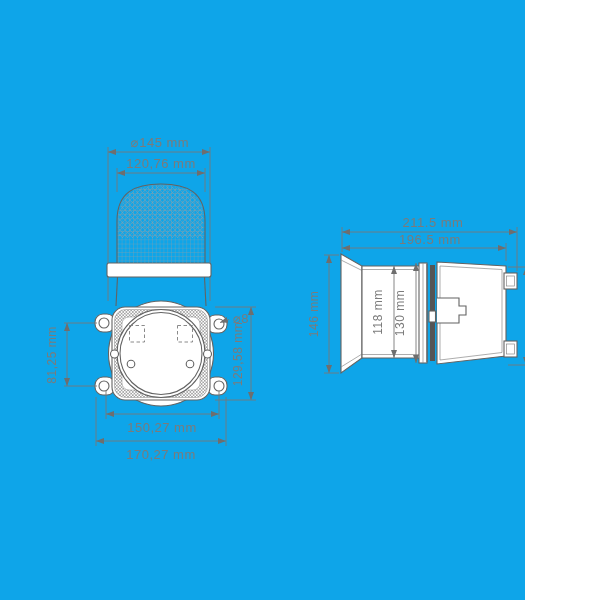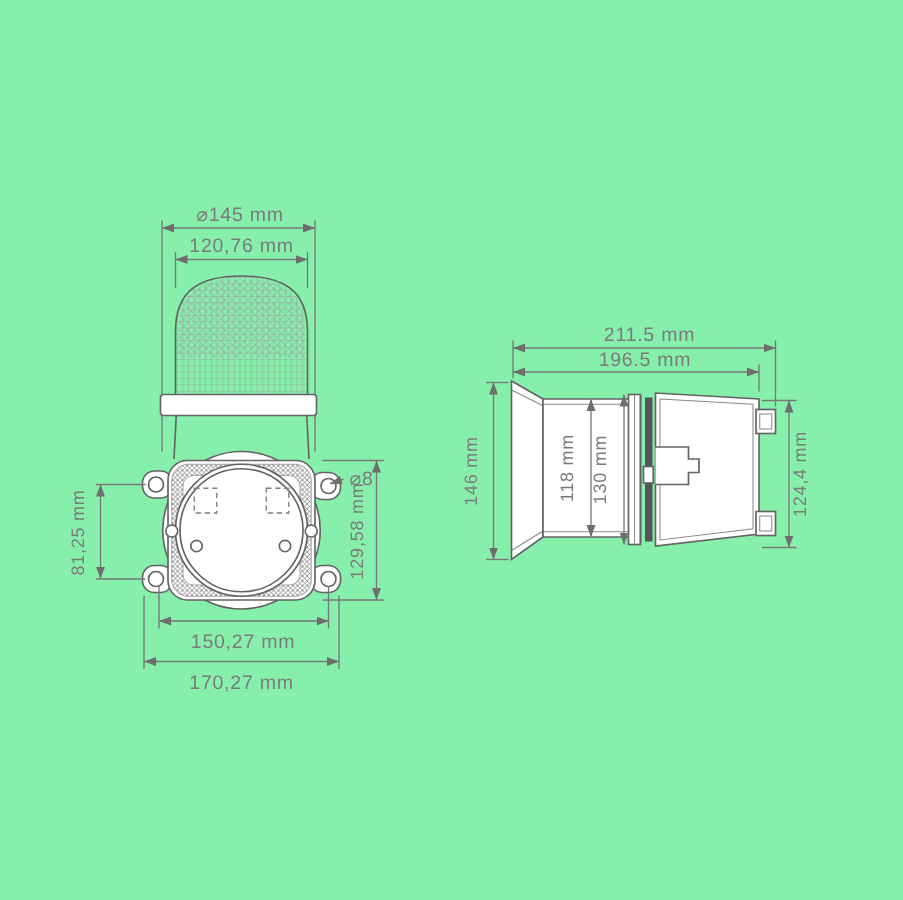--- a/index.html
+++ b/index.html
@@ -1,16 +1,16 @@
 <!DOCTYPE html>
 <html><head>
 <meta charset="utf-8">
 <style>
   html,body{margin:0;padding:0;background:#ffffff;}
-  .stage{position:relative;width:602px;height:600px;background:#86efac;overflow:hidden;}
+  .stage{position:relative;width:525px;height:600px;background:#0ea5e9;overflow:hidden;}
   svg{position:absolute;left:0;top:0;}
   svg text{
     font-family:"Liberation Sans","DejaVu Sans",sans-serif;
     font-size:13px;
     fill:#7b7b7b;
     letter-spacing:0.5px;
   }
   svg text.small{font-size:12px;}
   .obj{stroke:#636363;stroke-width:1.1;fill:none;}
   .objw{stroke:#636363;stroke-width:1.1;fill:#ffffff;}

